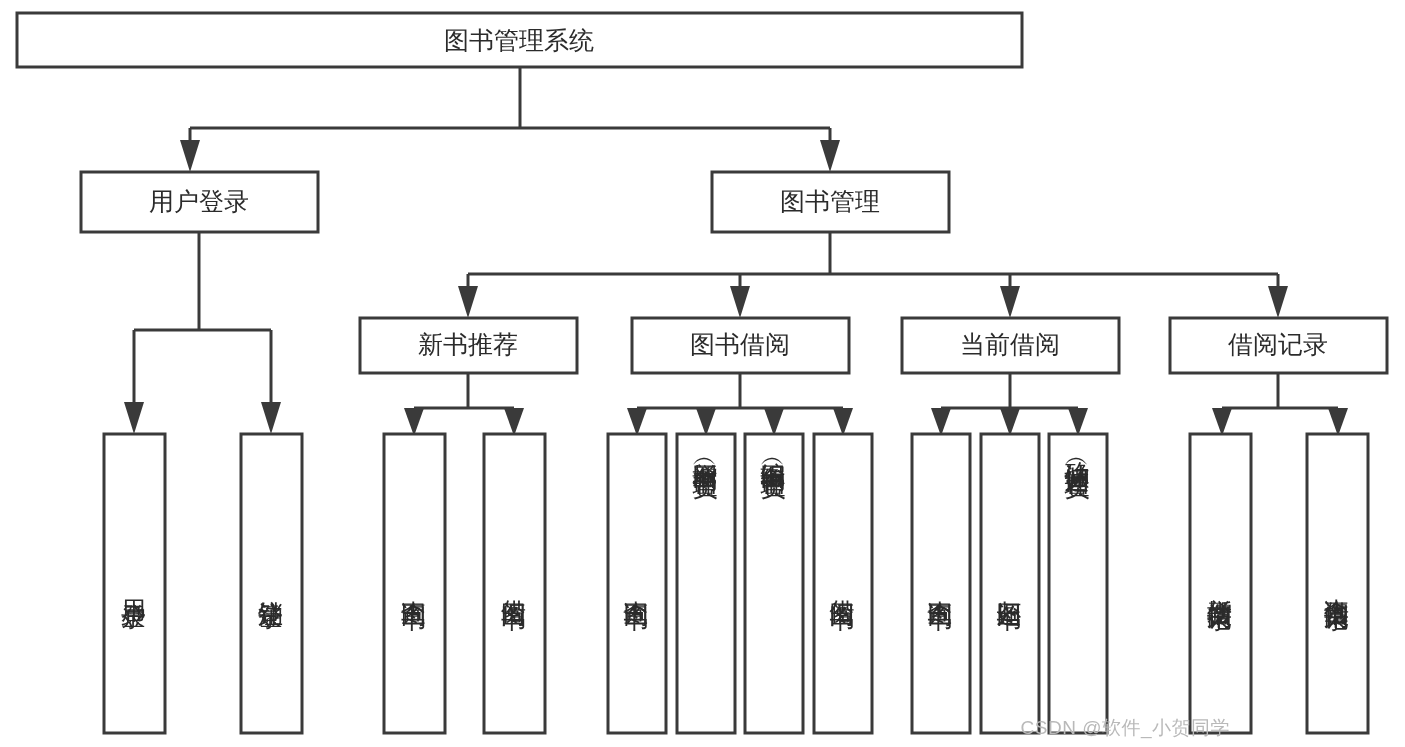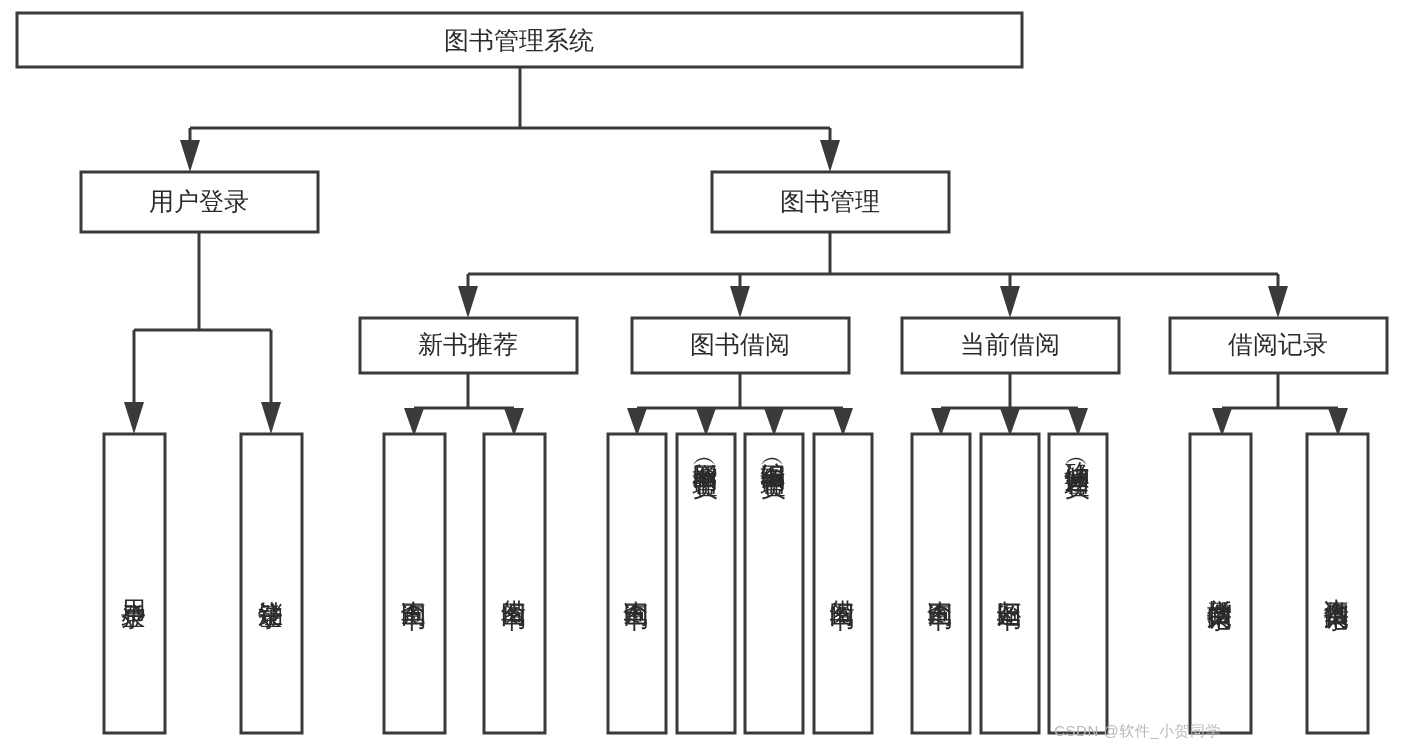--- a/index.html
+++ b/index.html
@@ -58,24 +58,24 @@
     text-orientation: upright;
     font-family: "Liberation Sans", "DejaVu Sans", sans-serif;
     font-size: 25px;
     color: #2b2b2b;
     letter-spacing: 2px;
     white-space: nowrap;
     text-align: center;
   }
   #watermark {
     position: absolute;
-    right: 25px;
+    right: 16px;
     bottom: 6px;
     font-family: "Liberation Sans", "DejaVu Sans", sans-serif;
-    font-size: 15px;
+    font-size: 19px;
     color: #b9b9b9;
     letter-spacing: 0.5px;
     white-space: nowrap;
     pointer-events: none;
   }
 </style>
 </head>
 <body>
 
 <div id="diagram-root">

